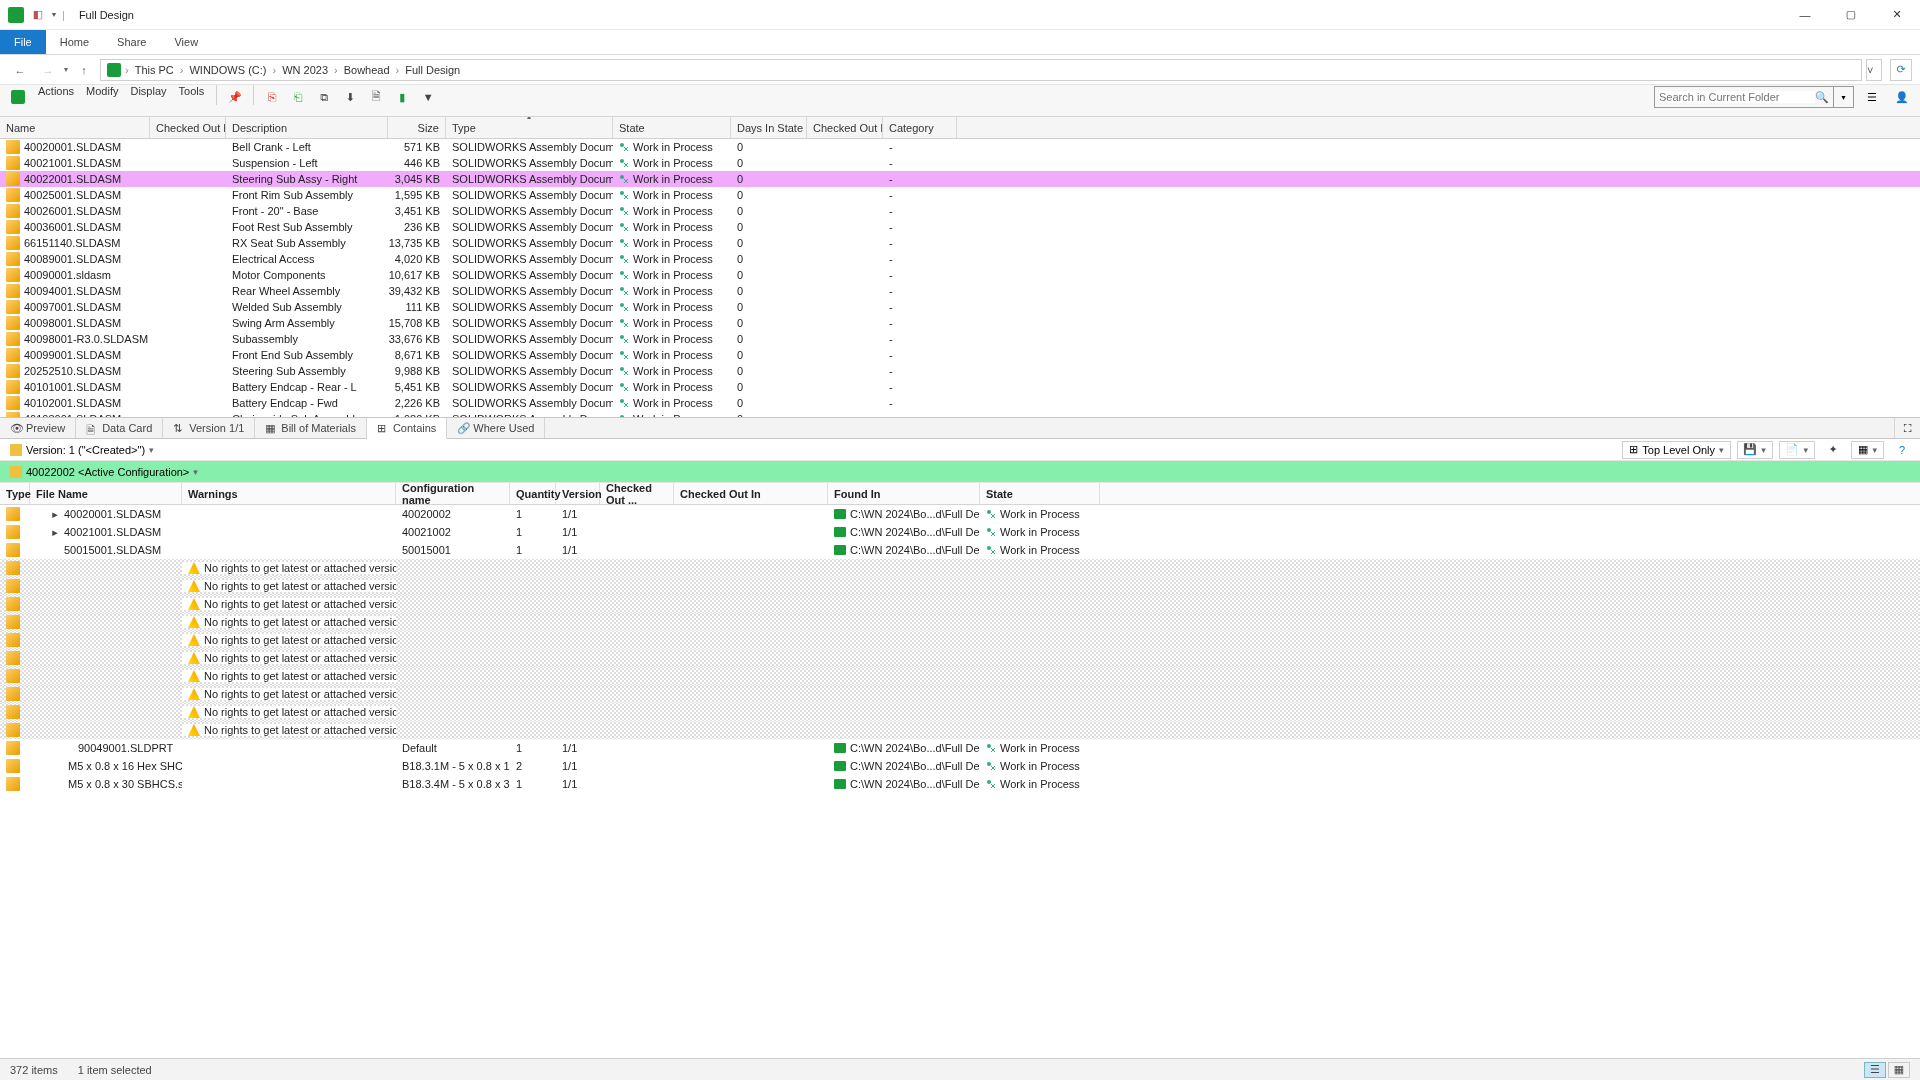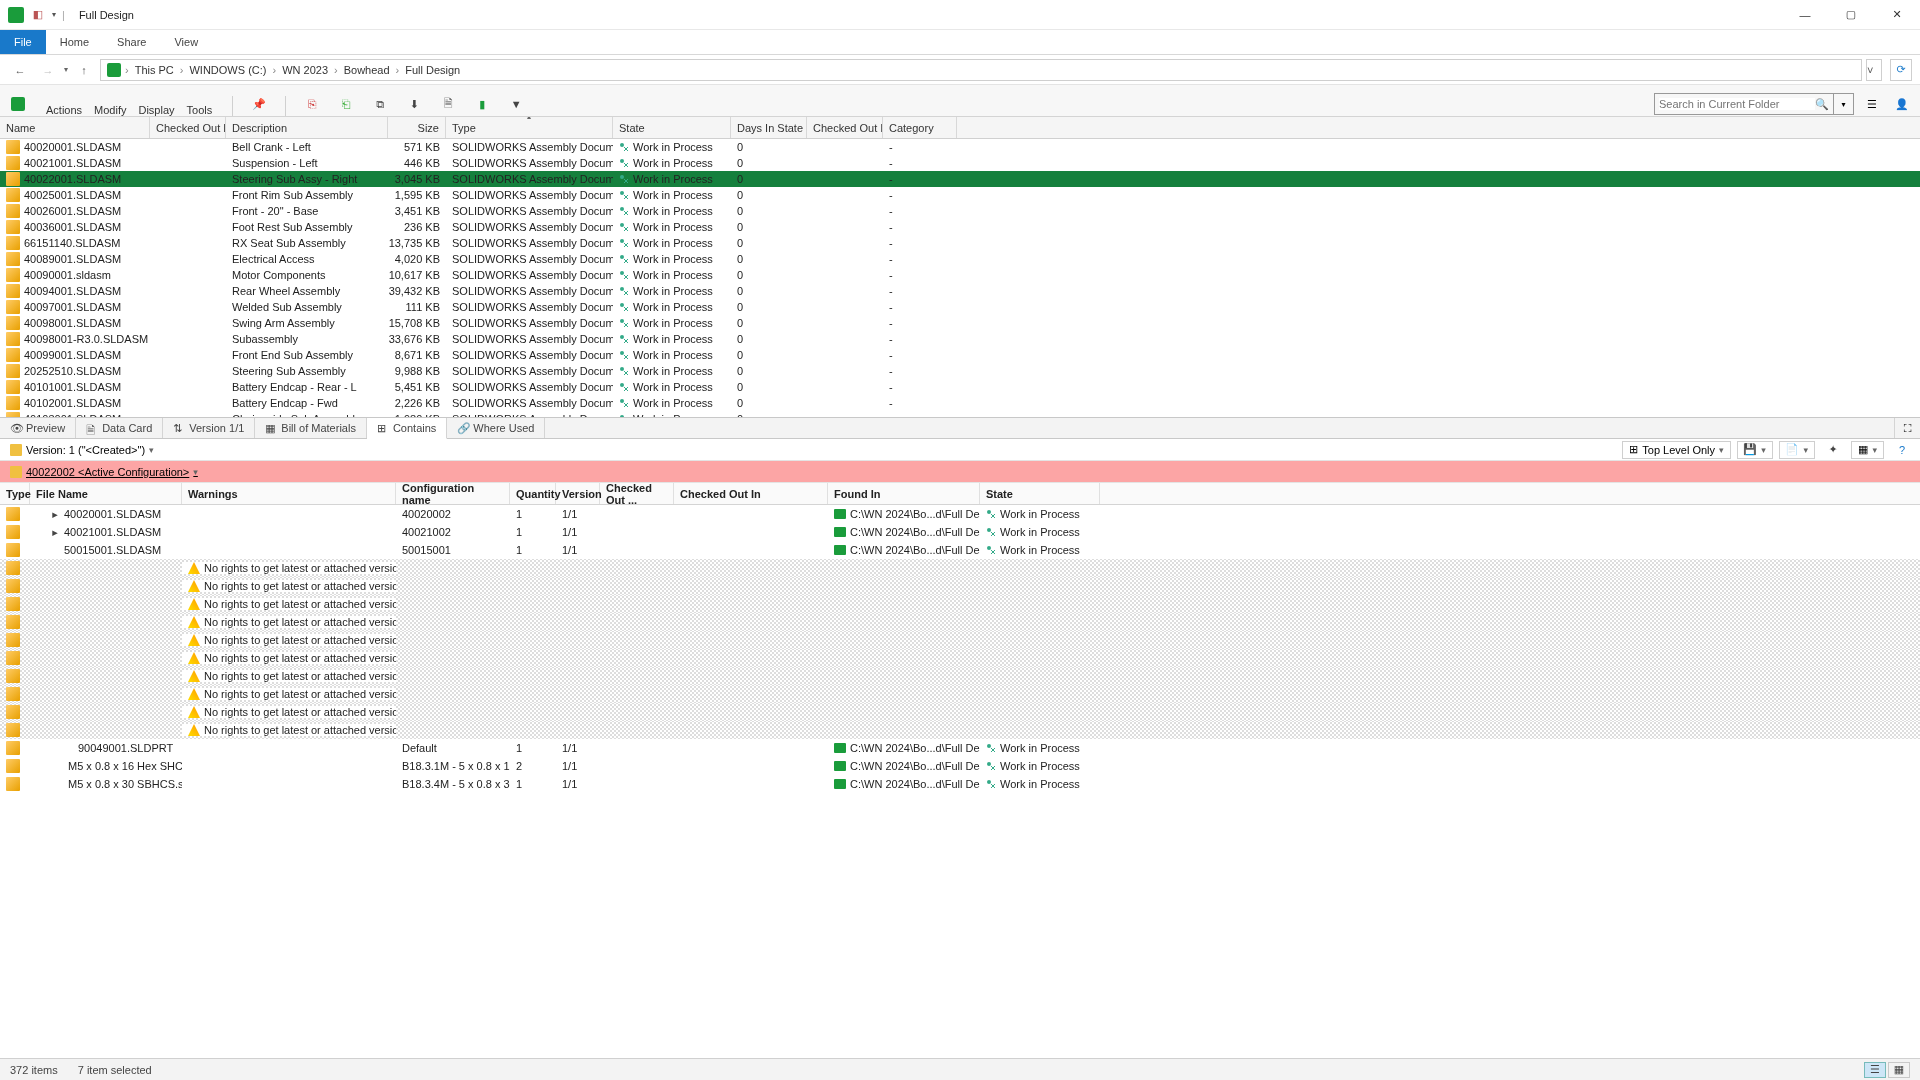--- a/index.html
+++ b/index.html
@@ -17,37 +17,37 @@
 .ribbon-tab.active { background:#1979ca; color:#fff; }
 
 .nav-row { height:30px; display:flex; align-items:center; gap:4px; padding:0 8px; background:#fff; border-bottom:1px solid #e4e4e4; }
 .nav-btn { width:24px; height:24px; display:flex; align-items:center; justify-content:center; color:#555; border-radius:2px; }
 .breadcrumb { flex:1; display:flex; align-items:center; height:22px; border:1px solid #cfcfcf; padding:0 6px; gap:4px; }
 .bc-seg { color:#333; padding:0 2px; }
 .bc-sep { color:#888; }
 .bc-dd { width:16px; text-align:center; color:#555; }
 .bc-ref { width:22px;height:22px;border:1px solid #cfcfcf;display:flex;align-items:center;justify-content:center;color:#1979ca;margin-left:4px; }
 
-.toolbar { height:32px; display:flex; align-items:flex-end; padding:0 6px; gap:10px; background:#f7f7f7; border-bottom:1px solid #d4d4d4; position:relative; }
+.toolbar { height:32px; display:flex; align-items:flex-start; padding:0 6px; gap:2px; background:#f7f7f7; border-bottom:1px solid #d4d4d4; position:relative; }
 .tb-icon { width:24px; height:24px; display:flex; align-items:center; justify-content:center; color:#444; border-radius:2px; }
 .tb-text { padding:0 6px; color:#333; }
 .tb-sep { width:1px; height:20px; background:#d0d0d0; margin:0 4px; }
 .search-wrap { margin-left:auto; display:flex; align-items:center; }
 .search-box { width:180px; height:22px; border:1px solid #999; display:flex; align-items:center; padding:0 4px; }
 .search-inp { border:none; outline:none; flex:1; font-size:11px; color:#555; }
 .search-side { width:20px;height:22px;border:1px solid #999;border-left:none;display:flex;align-items:center;justify-content:center; }
 .tb-right-icon { width:24px;height:24px;display:flex;align-items:center;justify-content:center;margin-left:6px; }
 
 .main-grid { flex:1; overflow:hidden; position:relative; }
 .grid-head { display:flex; height:22px; background:#f5f5f5; border-bottom:1px solid #d0d0d0; }
 .gh { border-right:1px solid #d8d8d8; padding:0 6px; display:flex; align-items:center; color:#333; overflow:hidden; white-space:nowrap; position:relative;}
 .sort-ind { position:absolute; top:-5px; left:50%; transform:translateX(-50%); font-size:8px; color:#666; }
 .grid-body { height:calc(100% - 22px); overflow-y:scroll; }
 .grow { display:flex; height:16px; align-items:center; }
-.grow.selected { background:#15803d; }
+.grow.selected { background:#f0abfc; }
 .gc { padding:0 6px; overflow:hidden; white-space:nowrap; text-overflow:ellipsis; color:#222; display:flex; align-items:center; gap:4px; }
 .file-ico { width:14px;height:14px;background:linear-gradient(135deg,#fc6 0%,#e8a000 100%);border-radius:1px;flex-shrink:0; }
 .state-ico { width:10px;height:10px;display:inline-block; }
 .state-ico svg { width:10px;height:10px; }
 
 
 .c-name{width:150px} .c-chk{width:76px} .c-desc{width:162px} .c-size{width:58px;justify-content:flex-end} .c-type{width:167px} .c-state{width:118px} .c-days{width:76px} .c-out{width:76px} .c-cat{width:74px}
 
 .tabs-row { height:22px; background:#f3f3f3; border-top:1px solid #c8c8c8; border-bottom:1px solid #c8c8c8; display:flex; align-items:stretch; }
 .dtab { display:flex; align-items:center; gap:4px; padding:0 10px; border-right:1px solid #d4d4d4; color:#444; cursor:pointer; }
@@ -55,21 +55,21 @@
 .dtab-ico { width:12px;height:12px; }
 .expand-ico { margin-left:auto; width:26px; display:flex;align-items:center;justify-content:center;border-left:1px solid #d4d4d4; }
 
 .version-row { height:22px; display:flex; align-items:center; padding:0 6px; gap:6px; background:#fff; border-bottom:1px solid #e4e4e4; }
 .vr-field { display:flex; align-items:center; gap:4px; padding:0 4px; height:18px; }
 .vr-ico { width:12px;height:12px;background:#f0c040;border-radius:1px; }
 .vr-dd { font-size:9px; color:#666; }
 .vr-right { margin-left:auto; display:flex; gap:6px; align-items:center; }
 .vr-btn { height:18px; padding:0 6px; border:1px solid #cfcfcf; display:flex; align-items:center; gap:4px; }
 
-.config-row { height:22px; display:flex; align-items:center; padding:0 6px; gap:6px; background:#fca5a5; border-bottom:1px solid #e4e4e4;text-decoration:underline; }
+.config-row { height:22px; display:flex; align-items:center; padding:0 6px; gap:6px; background:#86efac; border-bottom:1px solid #e4e4e4; }
 
 .lower-grid { flex:1; overflow:hidden; position:relative; display:flex; flex-direction:column; }
 .lg-head { display:flex; height:22px; background:#fafafa; border-bottom:1px solid #d4d4d4; }
 .lgh { border-right:1px solid #e0e0e0; padding:0 6px; display:flex; align-items:center; font-weight:600; color:#222; }
 .lg-body { flex:1; overflow-y:scroll; }
 .lgrow { display:flex; height:18px; align-items:center; }
 .lgrow.warn { background:repeating-conic-gradient(#ddd 0% 25%, #fff 0% 50%) 50% / 4px 4px; }
 .lgc { padding:0 6px; overflow:hidden; white-space:nowrap; display:flex; align-items:center; gap:4px; color:#222; }
 .lc-type{width:30px} .lc-file{width:152px} .lc-warn{width:214px} .lc-cfg{width:114px} .lc-qty{width:46px} .lc-ver{width:44px} .lc-cout{width:74px} .lc-coin{width:154px} .lc-found{width:152px} .lc-state{width:120px}
 .exp { width:10px; text-align:center; color:#444; }
@@ -780,18 +780,18 @@
         <div class="lgc lc-state"><span class="state-ico"><svg viewBox="0 0 10 10">
               <circle cx="3" cy="3" r="2" fill="#3a8"></circle>
               <path d="M5 5 L9 9 M9 5 L5 9" stroke="#3a8" stroke-width="1"></path>
             </svg></span>Work in Process</div>
       </div>
     </div>
 </div>
 
 <div class="statusbar">
   <span>372 items</span>
-  <span>7 item selected</span>
+  <span>1 item selected</span>
   <div class="sb-views">
     <div class="sb-view active">☰</div>
     <div class="sb-view">▦</div>
   </div>
 </div>
 
 </body></html>

